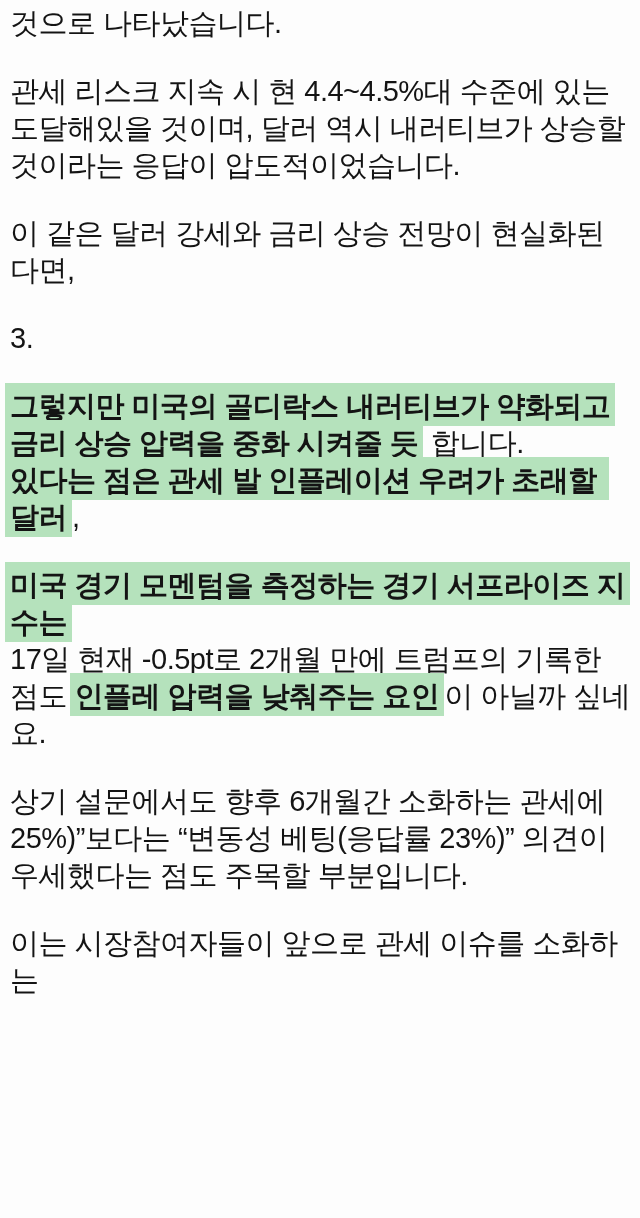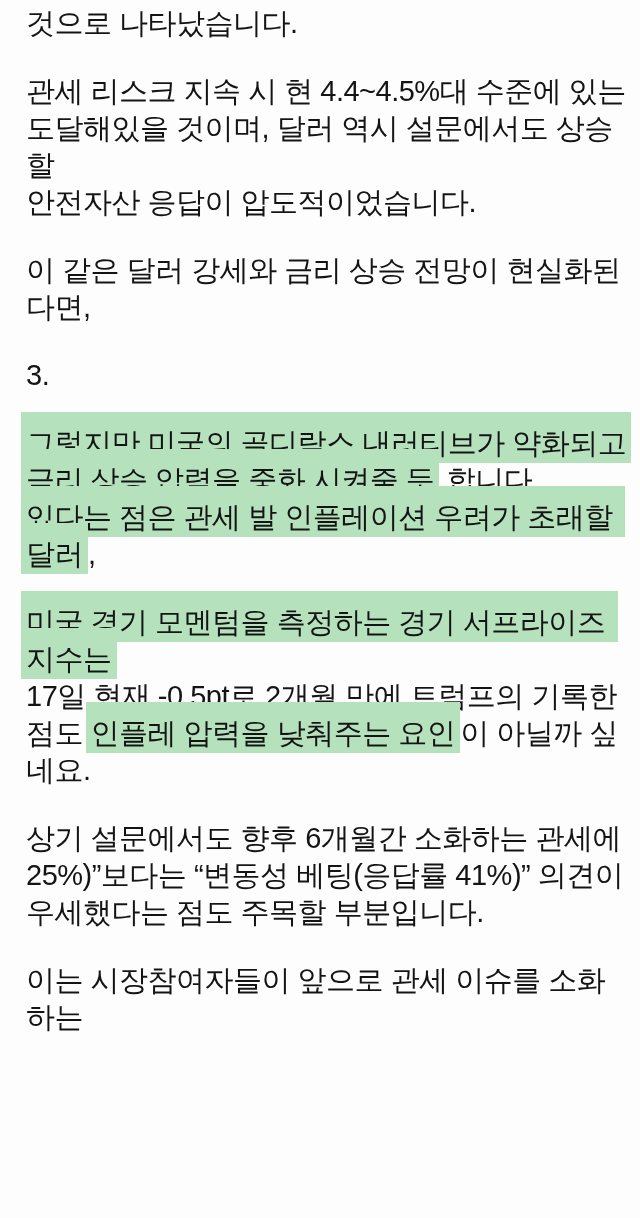--- a/index.html
+++ b/index.html
@@ -17,66 +17,67 @@
     width: 640px;
     padding: 5px 8px 0 10px;
     font-family: "Liberation Sans", sans-serif;
     font-size: 29px;
     line-height: 37px;
     font-weight: 400;
     color: #141414;
     letter-spacing: -0.5px;
   }
   .para {
-    margin: 0 0 31px 16px;
+    margin: 0 0 31px 0;
   }
   .line {
     white-space: pre-wrap;
     min-height: 37px;
   }
   .seg {
     display: inline;
   }
   .hl {
     background: var(--hl, #b5e2bc);
-    padding: 15px 5px 4px 5px;
+    padding: 7px 5px 4px 5px;
     margin-left: -5px;
     box-decoration-break: clone;
+    font-weight: bold;
     -webkit-box-decoration-break: clone;
   }
 </style>
 </head>
 <body style="background: rgb(253, 253, 253);">
 
 <main class="doc" id="doc" style="color: rgb(20, 20, 20); --hl: #b5e2bc;">
     <div class="para">
       <div class="line"><span class="seg">것으로 나타났습니다.</span></div>
     </div>
     <div class="para">
       <div class="line"><span class="seg">관세 리스크 지속 시 현 4.4~4.5%대 수준에 있는</span></div>
-      <div class="line"><span class="seg">도달해있을 것이며, 달러 역시 설문에서도 상승할</span></div>
-      <div class="line"><span class="seg">안전자산 응답이 압도적이었습니다.</span></div>
+      <div class="line"><span class="seg">도달해있을 것이며, 달러 역시 내러티브가 상승할</span></div>
+      <div class="line"><span class="seg">것이라는 응답이 압도적이었습니다.</span></div>
     </div>
     <div class="para">
       <div class="line"><span class="seg">이 같은 달러 강세와 금리 상승 전망이 현실화된다면,</span></div>
     </div>
     <div class="para">
       <div class="line"><span class="seg">3.</span></div>
     </div>
     <div class="para">
       <div class="line"><span class="seg hl">그렇지만 미국의 골디락스 내러티브가 약화되고</span></div>
       <div class="line"><span class="seg hl">금리 상승 압력을 중화 시켜줄 듯</span><span class="seg"> 합니다.</span></div>
       <div class="line"><span class="seg hl">있다는 점은 관세 발 인플레이션 우려가 초래할 달러</span><span class="seg">,</span></div>
     </div>
     <div class="para">
       <div class="line"><span class="seg hl">미국 경기 모멘텀을 측정하는 경기 서프라이즈 지수는</span></div>
       <div class="line"><span class="seg">17일 현재 -0.5pt로 2개월 만에 트럼프의 기록한</span></div>
       <div class="line"><span class="seg">점도 </span><span class="seg hl">인플레 압력을 낮춰주는 요인</span><span class="seg">이 아닐까 싶네요.</span></div>
     </div>
     <div class="para">
       <div class="line"><span class="seg">상기 설문에서도 향후 6개월간 소화하는 관세에</span></div>
-      <div class="line"><span class="seg">25%)”보다는 “변동성 베팅(응답률 41%)” 의견이</span></div>
+      <div class="line"><span class="seg">25%)”보다는 “변동성 베팅(응답률 23%)” 의견이</span></div>
       <div class="line"><span class="seg">우세했다는 점도 주목할 부분입니다.</span></div>
     </div>
     <div class="para">
       <div class="line"><span class="seg">이는 시장참여자들이 앞으로 관세 이슈를 소화하는</span></div>
     </div>
   </main>
 
 </body></html>

